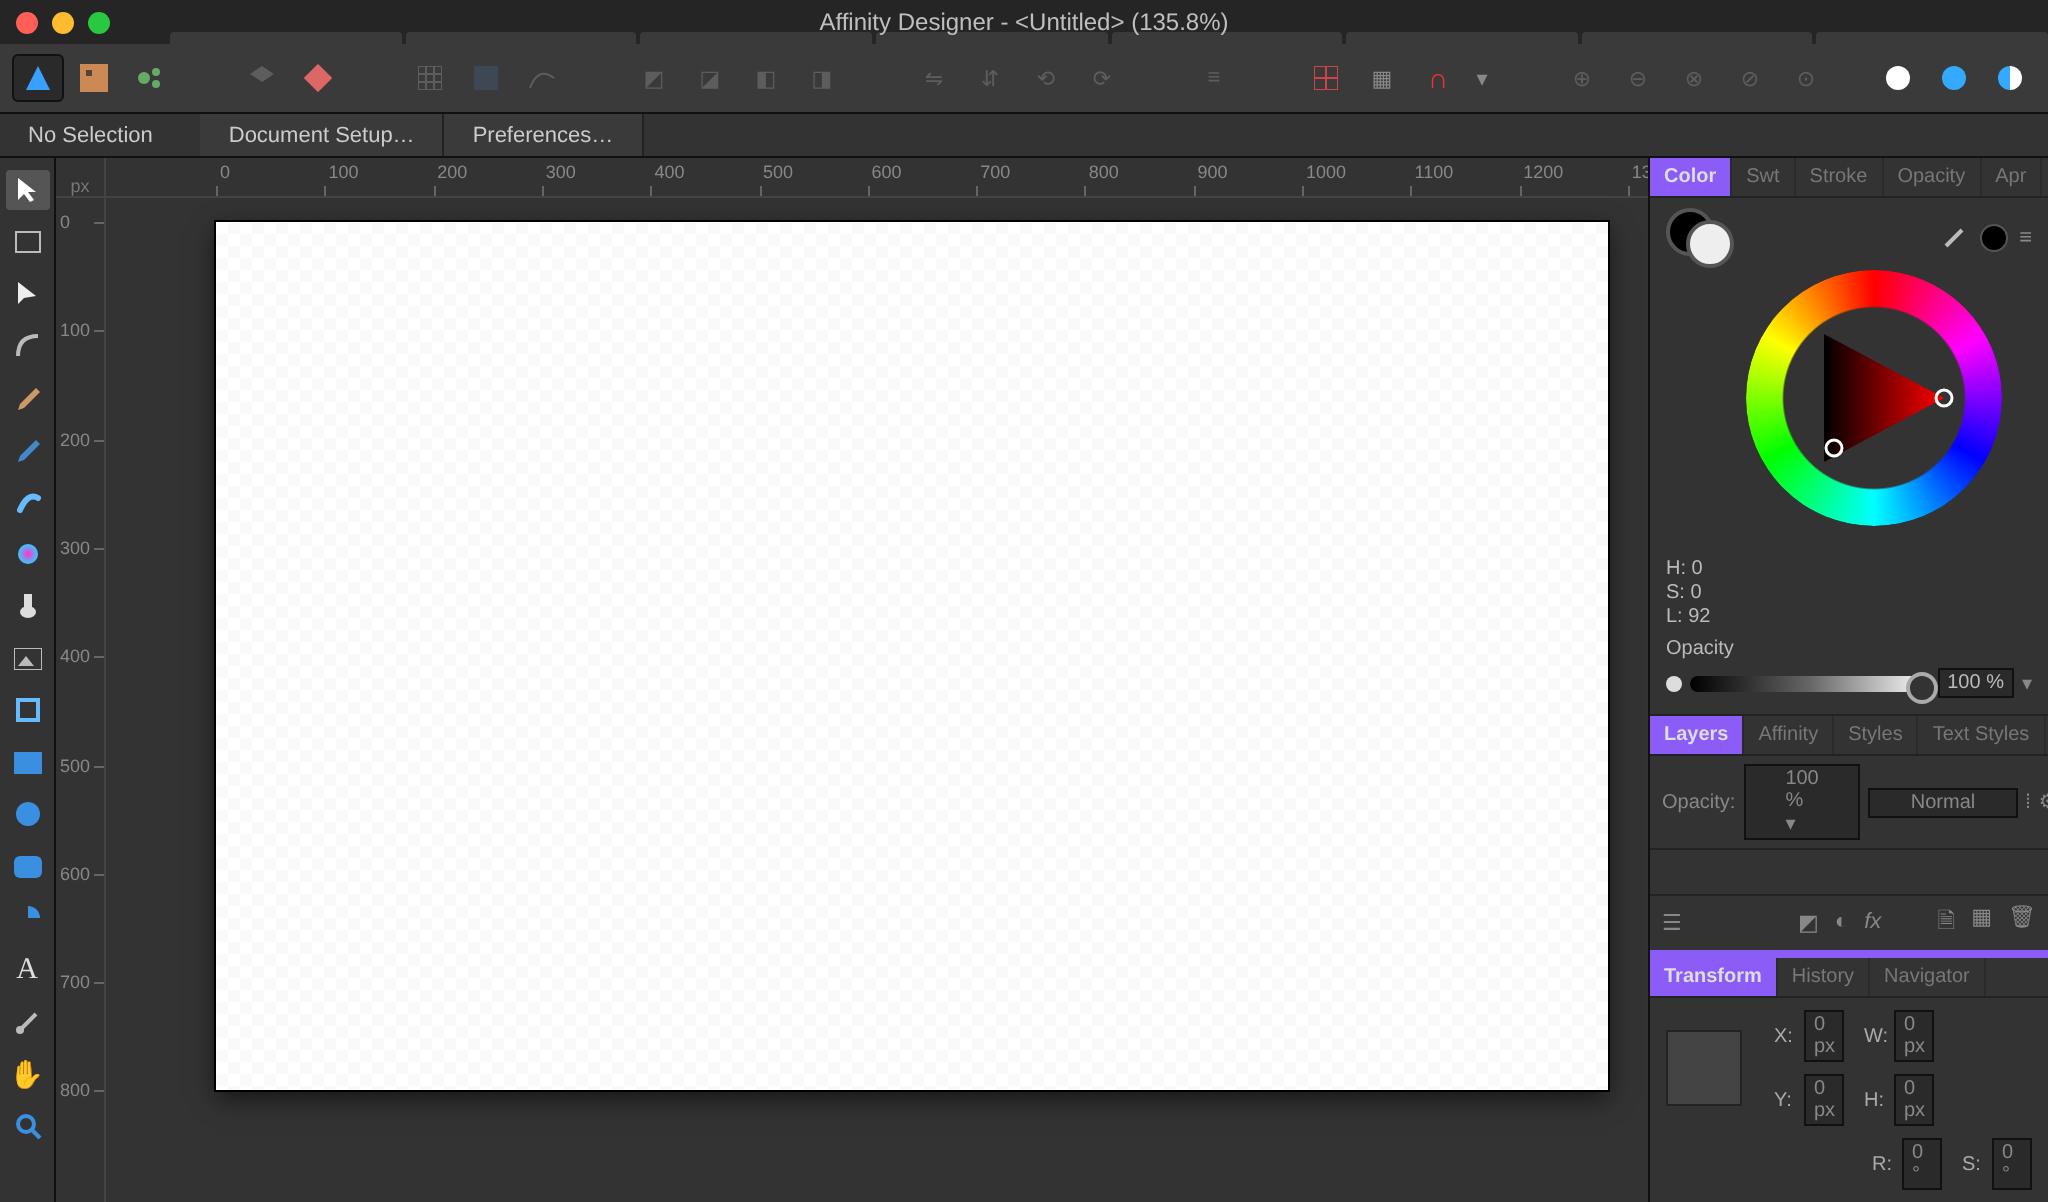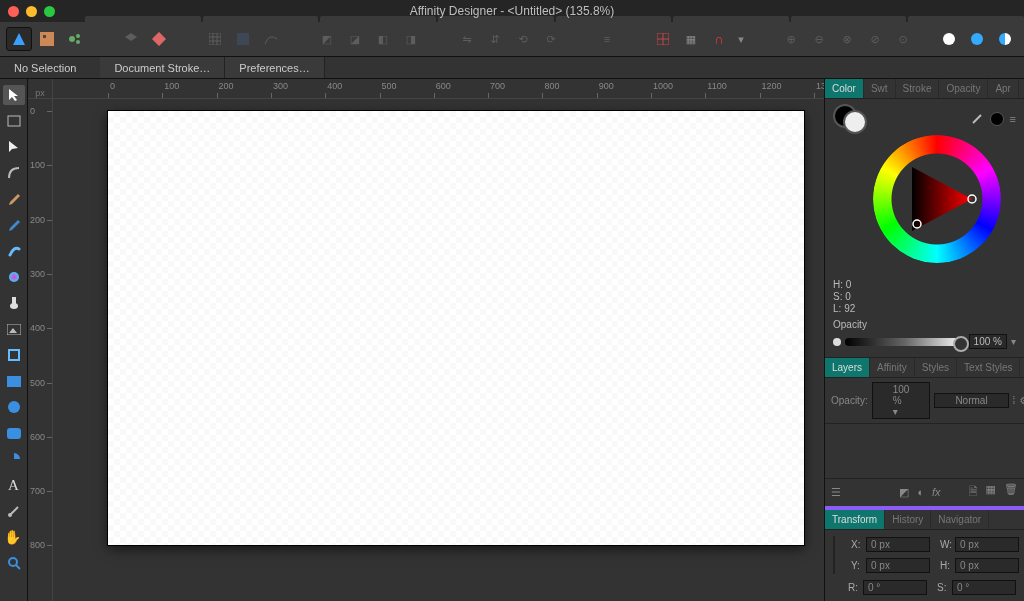--- a/index.html
+++ b/index.html
@@ -35,21 +35,21 @@
 .ruler-h .tick .ln{position:absolute;bottom:0;left:0;width:1px;height:5px;background:#666;}
 .ruler-v .tick{position:absolute;left:0;width:100%;}
 .ruler-v .tick .lbl{font-size:9px;color:#888;position:absolute;left:2px;top:-5px; writing-mode:horizontal-tb;}
 .ruler-v .tick .ln{position:absolute;right:0;top:0;height:1px;width:5px;background:#666;}
 .canvas-area{position:absolute;left:25px;top:20px;right:0;bottom:0;background:#333;}
 .artboard{position:absolute;left:55px;top:12px;width:696px;height:434px;background:#fff;box-shadow:0 0 0 1px #000, 0 4px 12px rgba(0,0,0,.6);}
 .artboard::before{content:"";position:absolute;inset:0;background-image:linear-gradient(45deg,#eee 25%,transparent 25%),linear-gradient(-45deg,#eee 25%,transparent 25%),linear-gradient(45deg,transparent 75%,#eee 75%),linear-gradient(-45deg,transparent 75%,#eee 75%);background-size:12px 12px;background-position:0 0,0 6px,6px -6px,-6px 0;opacity:.35;}
 .panels{width:200px;background:#333;border-left:1px solid #111;display:flex;flex-direction:column;}
 .panel-tabs{display:flex;height:20px;border-bottom:1px solid #222;font-size:10px;align-items:center;}
 .panel-tab{padding:0 7px;color:#777;height:100%;display:flex;align-items:center;border-right:1px solid #2a2a2a;}
-.panel-tab.active{color:#ddd;background:#0f766e;}
+.panel-tab.active{color:#ddd;background:#8b5cf6;font-weight:bold;}
 .color-body{padding:8px;display:flex;flex-direction:column;gap:4px;}
 .swatch-row{display:flex;gap:6px;align-items:center;}
 .sw{width:24px;height:24px;border-radius:50%;border:2px solid #555;}
 .wheel-wrap{align-self:center;position:relative;width:128px;height:128px;margin-left:24px;}
 .wheel{width:128px;height:128px;border-radius:50%;background:conic-gradient(red,magenta,blue,cyan,lime,yellow,red);mask:radial-gradient(circle,transparent 45px,#000 46px);-webkit-mask:radial-gradient(circle,transparent 45px,#000 46px);}
 .tri{position:absolute;left:24px;top:24px;width:80px;height:80px;}
 .hsl{font-size:10px;color:#bbb;line-height:1.2;margin-top:12px;}
 .opacity-row{display:flex;align-items:center;gap:4px;font-size:10px;color:#bbb;}
 .op-slider{flex:1;height:8px;border-radius:4px;background:linear-gradient(to right,#000,#666 50%,#fff);position:relative;}
 .op-slider::after{content:"";position:absolute;right:-4px;top:-2px;width:12px;height:12px;border-radius:50%;border:2px solid #aaa;background:#333;}
@@ -57,21 +57,21 @@
 .layers-body{flex:1;display:flex;flex-direction:column;border-top:1px solid #222;}
 .layers-opts{display:flex;align-items:center;gap:4px;padding:4px 6px;font-size:10px;color:#888;border-bottom:1px solid #222;}
 .sel-box{background:#2a2a2a;border:1px solid #111;padding:1px 20px;color:#888;font-size:10px;}
 .layers-list{flex:1;background:#333;}
 .layers-foot{display:flex;justify-content:space-between;align-items:center;padding:4px 6px;border-top:1px solid #222;color:#888;}
 .lf-right{display:flex;gap:8px;}
 .transform-body{padding:6px 8px;display:flex;flex-direction:column;gap:6px;font-size:10px;color:#aaa;}
 .tf-row{display:flex;gap:10px;align-items:center;}
 .tf-field{display:flex;align-items:center;gap:3px;}
 .tf-field label{width:12px;color:#aaa;}
-.tf-field .val{background:#2a2a2a;border:1px solid #111;padding:1px 4px;width:64px;color:#888;}
+.tf-field .val{background:#2a2a2a;border:1px solid #111;padding:1px 4px;width:20px;color:#888;}
 .thumb{width:38px;height:38px;background:#444;border:1px solid #222;margin-right:6px;}
 svg{display:block;}
 </style>
 </head>
 <body>
 
 <div class="topstrip">
   <div class="traffic">
     <span class="tl-close"></span>
     <span class="tl-min"></span>
@@ -197,21 +197,21 @@
       </div>
     <div class="tool-btn">
         <span style="width:12px;height:12px;border-radius:50%;background:linear-gradient(90deg,#3af 50%,#fff 50%);display:block"></span>
       </div>
   </div>
 </div>
 
 <div class="contextbar">
   <div class="ctx-item first">No Selection</div>
   <div style="width:10px"></div>
-  <div class="ctx-item" style="background:#3a3a3a">Document Stroke…</div>
+  <div class="ctx-item" style="background:#3a3a3a">Document Setup…</div>
   <div class="ctx-item" style="background:#3a3a3a">Preferences…</div>
 </div>
 
 <div class="mainrow">
 
   <div class="tools-col">
     <div class="t-btn sel">
         <svg width="12" height="14">
           <polygon points="1,1 1,12 4,9 7,13 9,12 6,8 10,8" fill="#fff"></polygon>
         </svg>

